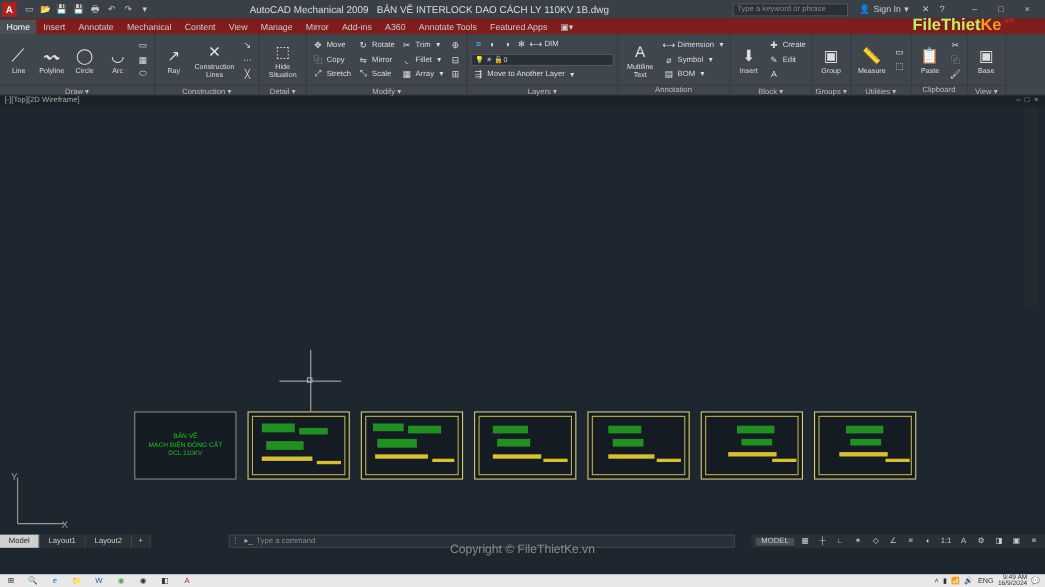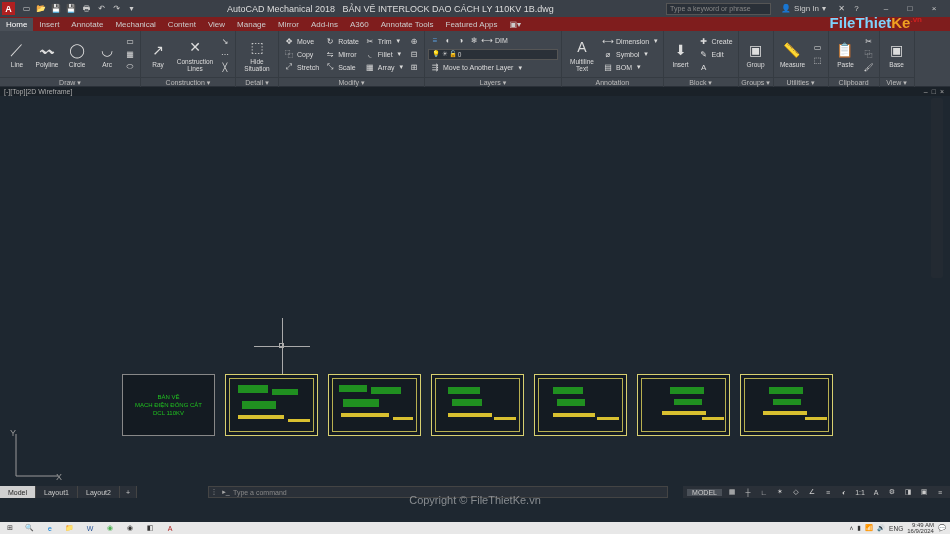--- a/index.html
+++ b/index.html
@@ -30,21 +30,21 @@
 .big-btn { display: flex; flex-direction: column; align-items: center; justify-content: center; width: 28px; height: 42px; color: #ddd; font-size: 7px; gap: 1px; }
 .big-btn .ico { width: 20px; height: 20px; display: flex; align-items: center; justify-content: center; font-size: 14px; }
 .big-btn .lbl { font-size: 6.5px; line-height: 7px; text-align: center; }
 .col-stack { display: flex; flex-direction: column; gap: 1px; justify-content: center; }
 .row-item { display: flex; align-items: center; gap: 3px; font-size: 7px; color: #ddd; height: 12px; padding: 0 2px; white-space: nowrap; }
 .row-item .ri { width: 10px; height: 10px; display: flex; align-items: center; justify-content: center; font-size: 8px; }
 .layer-dd { width: 130px; height: 11px; background: #2a3038; border: 1px solid #555; font-size: 6.5px; color: #ccc; display: flex; align-items: center; padding: 0 3px; }
 
 
 .wm-logo { position: absolute; top: 14px; right: 28px; font-size: 15px; font-weight: bold; z-index: 50; }
-.wm-logo .f { color: #7dd3fc; }
+.wm-logo .f { color: #bef264; }
 .wm-logo .t { color: #f0a020; }
 .wm-logo .tm { color: #d02020; font-size: 8px; vertical-align: super; }
 
 
 .dwg-tabbar { height: 9px; background: #1a2128; color: #aaa; font-size: 7px; padding-left: 4px; display: flex; align-items: center; justify-content: space-between; }
 .dwg-tabbar .r { display: flex; gap: 4px; padding-right: 6px; }
 
 
 .canvas { position: absolute; top: 96px; left: 0; right: 0; bottom: 24px; background: #1e2730; }
 .nav-cube-area { position: absolute; top: 2px; right: 6px; width: 14px; height: 180px; display: flex; flex-direction: column; align-items: center; gap: 3px; }
@@ -106,21 +106,21 @@
     <div class="qat-icon">▭</div>
     <div class="qat-icon">📂</div>
     <div class="qat-icon">💾</div>
     <div class="qat-icon">💾</div>
     <div class="qat-icon">🖶</div>
     <div class="qat-icon">↶</div>
     <div class="qat-icon">↷</div>
     <div class="qat-icon">▾</div>
   </div>
   <div class="title-text">
-    <span>AutoCAD Mechanical 2018</span>&nbsp;&nbsp;&nbsp;<span>BẢN VẼ INTERLOCK DAO CÁCH LY 110KV 1B.dwg</span>
+    <span>AutoCAD Mechanical 2009</span>&nbsp;&nbsp;&nbsp;<span>BẢN VẼ INTERLOCK DAO CÁCH LY 110KV 1B.dwg</span>
   </div>
   <div class="title-right">
     <div class="search-box">Type a keyword or phrase</div>
     <div class="signin">
       <span>👤</span>
       <span>Sign In</span>
       <span>▾</span>
     </div>
     <div class="qat-icon">✕</div>
     <div class="qat-icon">?</div>

